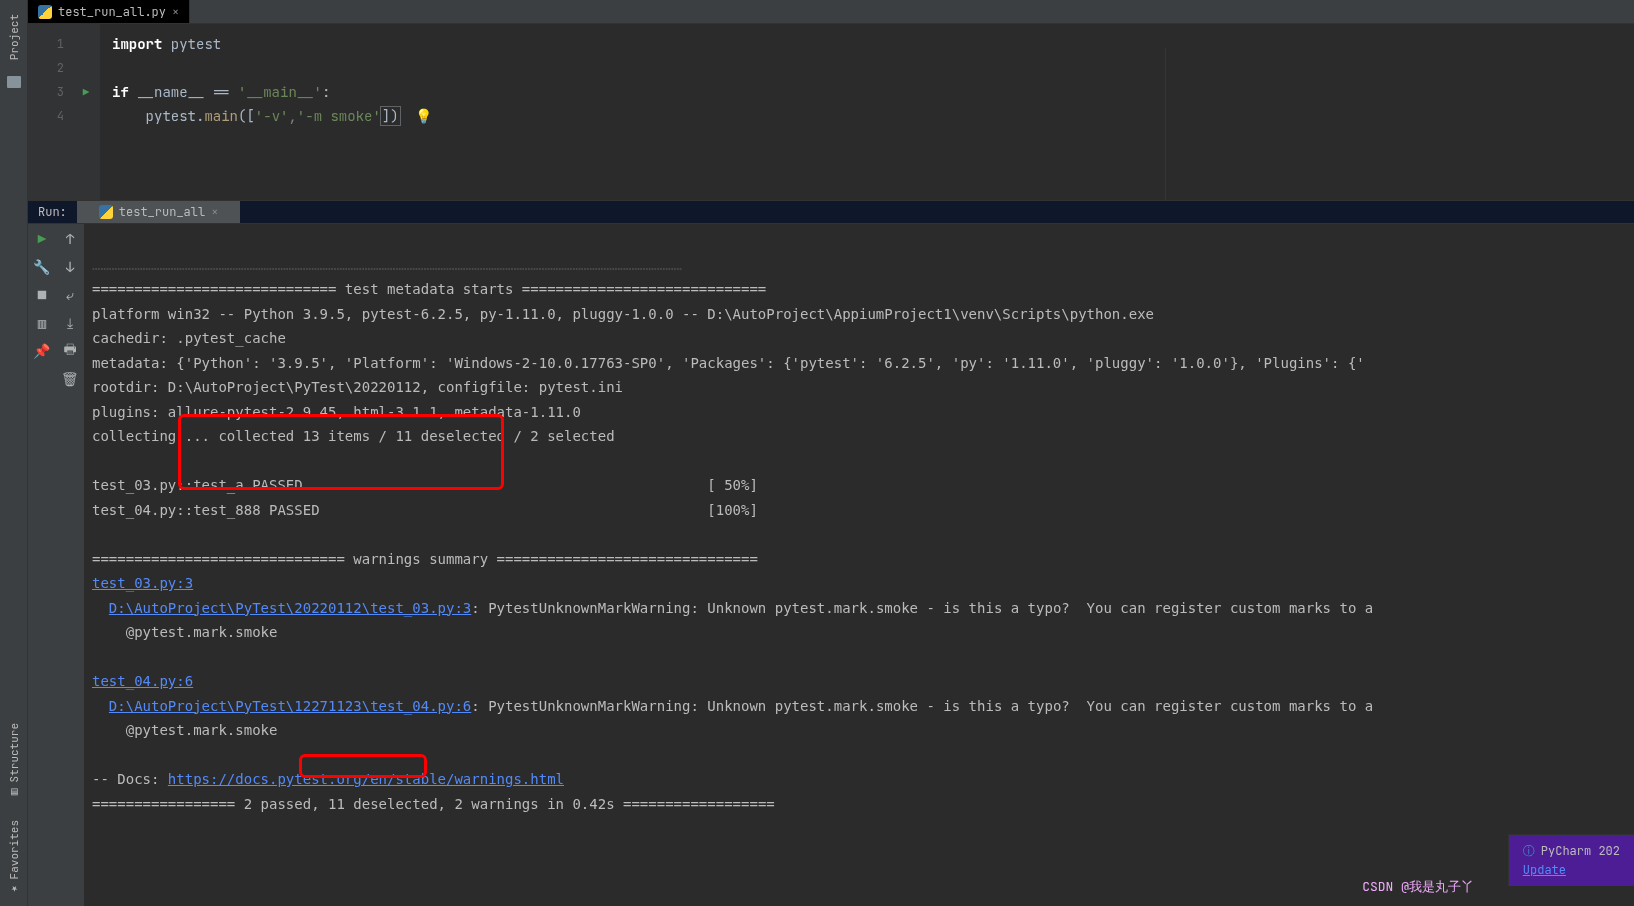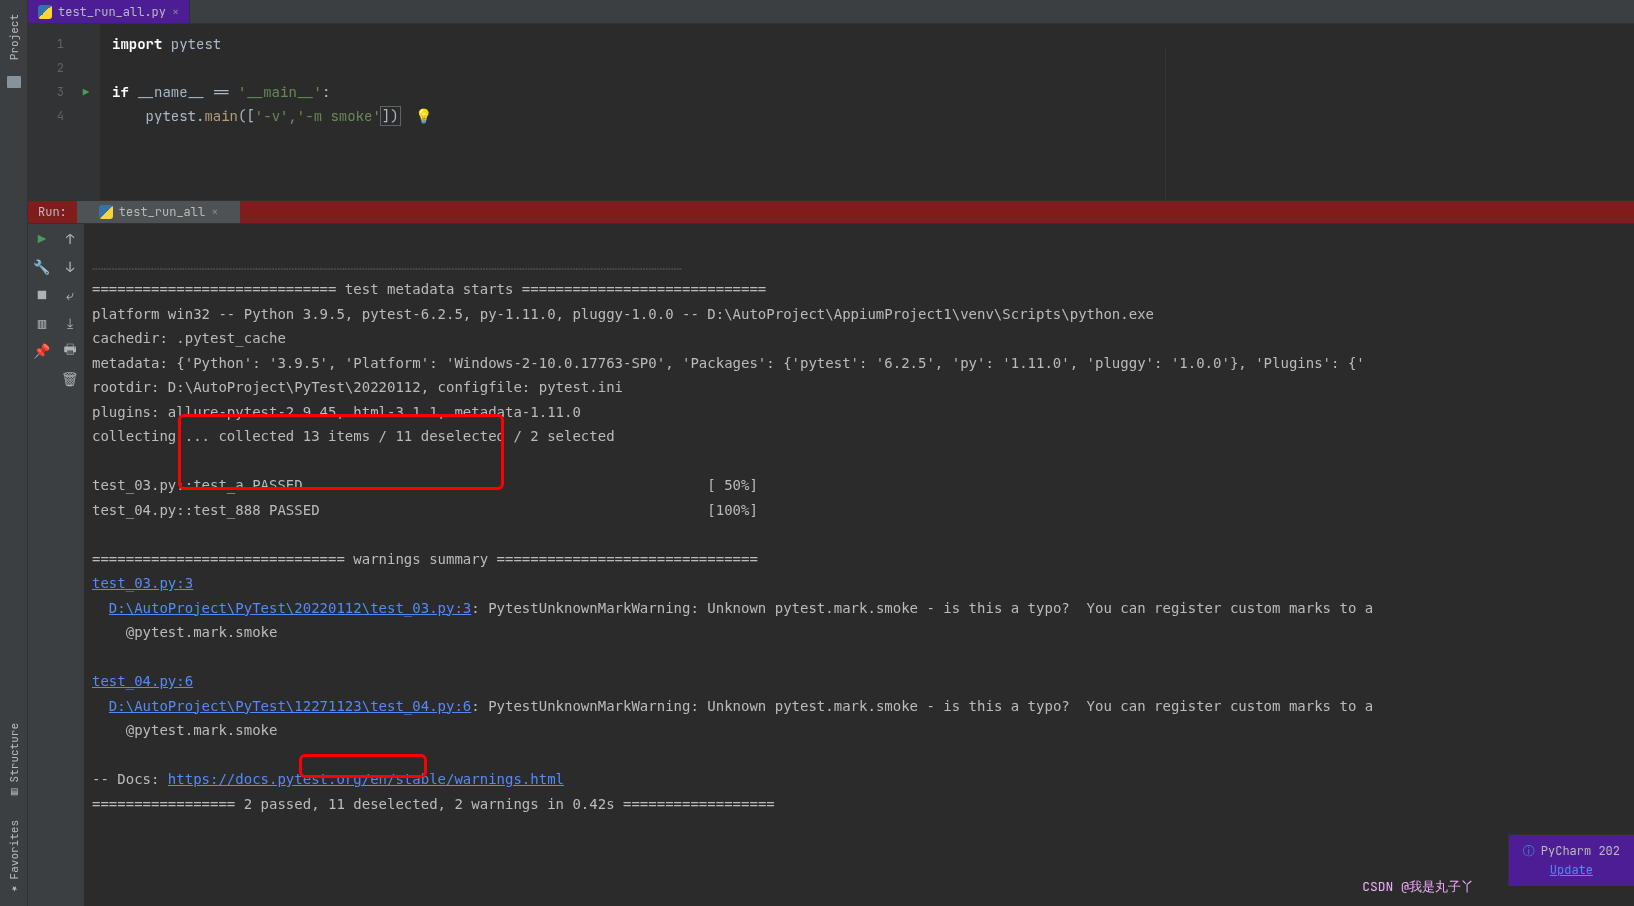--- a/index.html
+++ b/index.html
@@ -36,21 +36,21 @@
 .left-sidebar .folder-ico { width: 14px; height: 12px; background: #87939a; border-radius: 1px; margin: 6px 0; }
 .content-col { flex: 1; display: flex; flex-direction: column; min-width: 0; }
 .editor-tabs {
   background: #3c3f41;
   height: 24px;
   display: flex;
   align-items: stretch;
   border-bottom: 1px solid #323232;
 }
 .editor-tab {
-  background: #4c1d95;
+  background: #000000;
   color: #bbbbbb;
   padding: 0 10px;
   display: flex;
   align-items: center;
   gap: 6px;
   font-size: 12px;
   border-right: 1px solid #323232;
 }
 .py-ico {
   width: 14px; height: 14px;
@@ -94,21 +94,21 @@
 .caret-box { outline: 1px solid #606366; padding: 0 1px; }
 .bulb { color: #f0a732; margin-left: 16px; font-size: 14px; }
 .breadcrumb {
   background: #3c3f41;
   color: #8c8c8c;
   font-size: 12px;
   padding: 4px 12px 4px 84px;
   border-top: 1px solid #323232;
 }
 .run-header {
-  background: #7f1d1d;
+  background: #0f172a;
   height: 24px;
   display: flex;
   align-items: center;
   border-top: 1px solid #323232;
   border-bottom: 1px solid #323232;
 }
 .run-header .label { color: #bbbbbb; font-size: 12px; padding: 0 10px; }
 .run-tab {
   background: #4e5254;
   padding: 0 22px;
@@ -158,21 +158,21 @@
   position: absolute;
   right: 0; bottom: 20px;
   background: #4c1d95;
   color: #bbbbbb;
   padding: 8px 14px;
   font-size: 12px;
   border-left: 1px solid #323232;
   border-top: 1px solid #323232;
 }
 .notif .info-ico { color: #3592c4; margin-right: 6px; }
-.notif .upd { color: #548af7; text-decoration: underline; display: block; margin-top: 2px; text-align: center; }
+.notif .upd { color: #548af7; text-decoration: underline; display: block; margin-top: 2px; text-align: left; }
 .watermark {
   position: absolute;
   right: 160px; bottom: 10px;
   color: #f0abfc;
   font-size: 13px;
 }
 .divider-v {
   position: absolute;
   right: 468px; top: 24px; bottom: 0;
   width: 1px;

